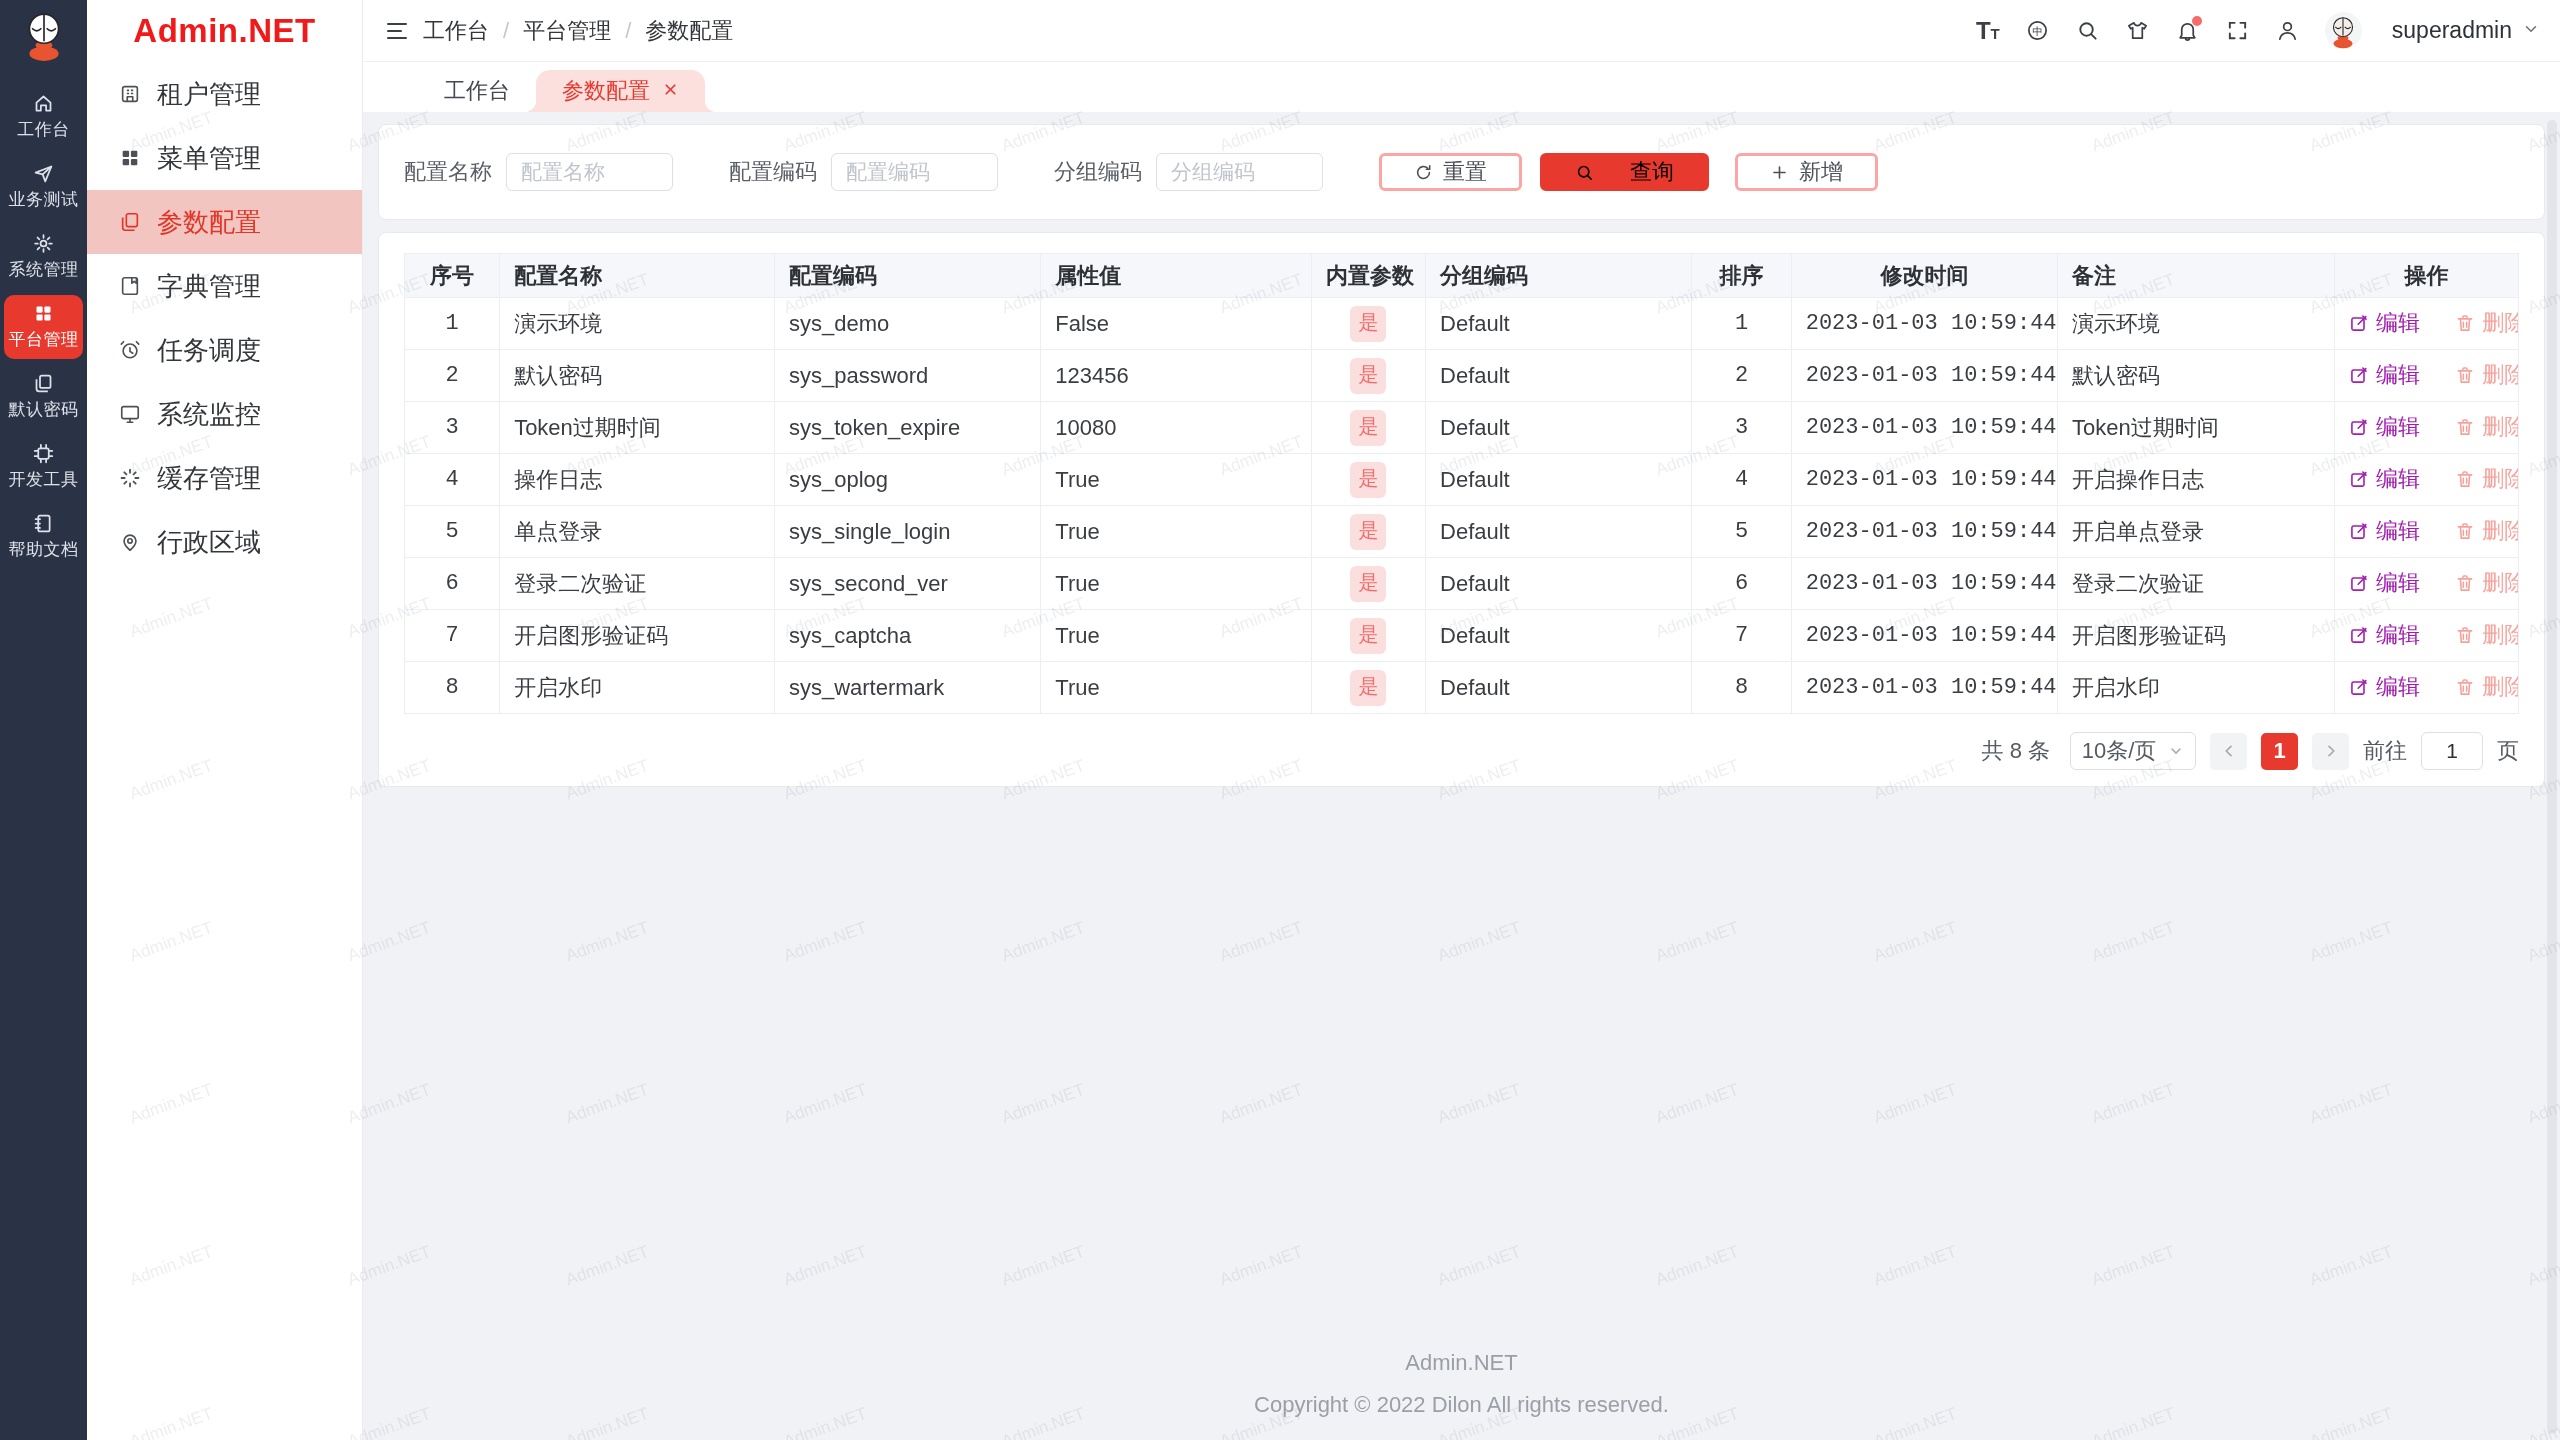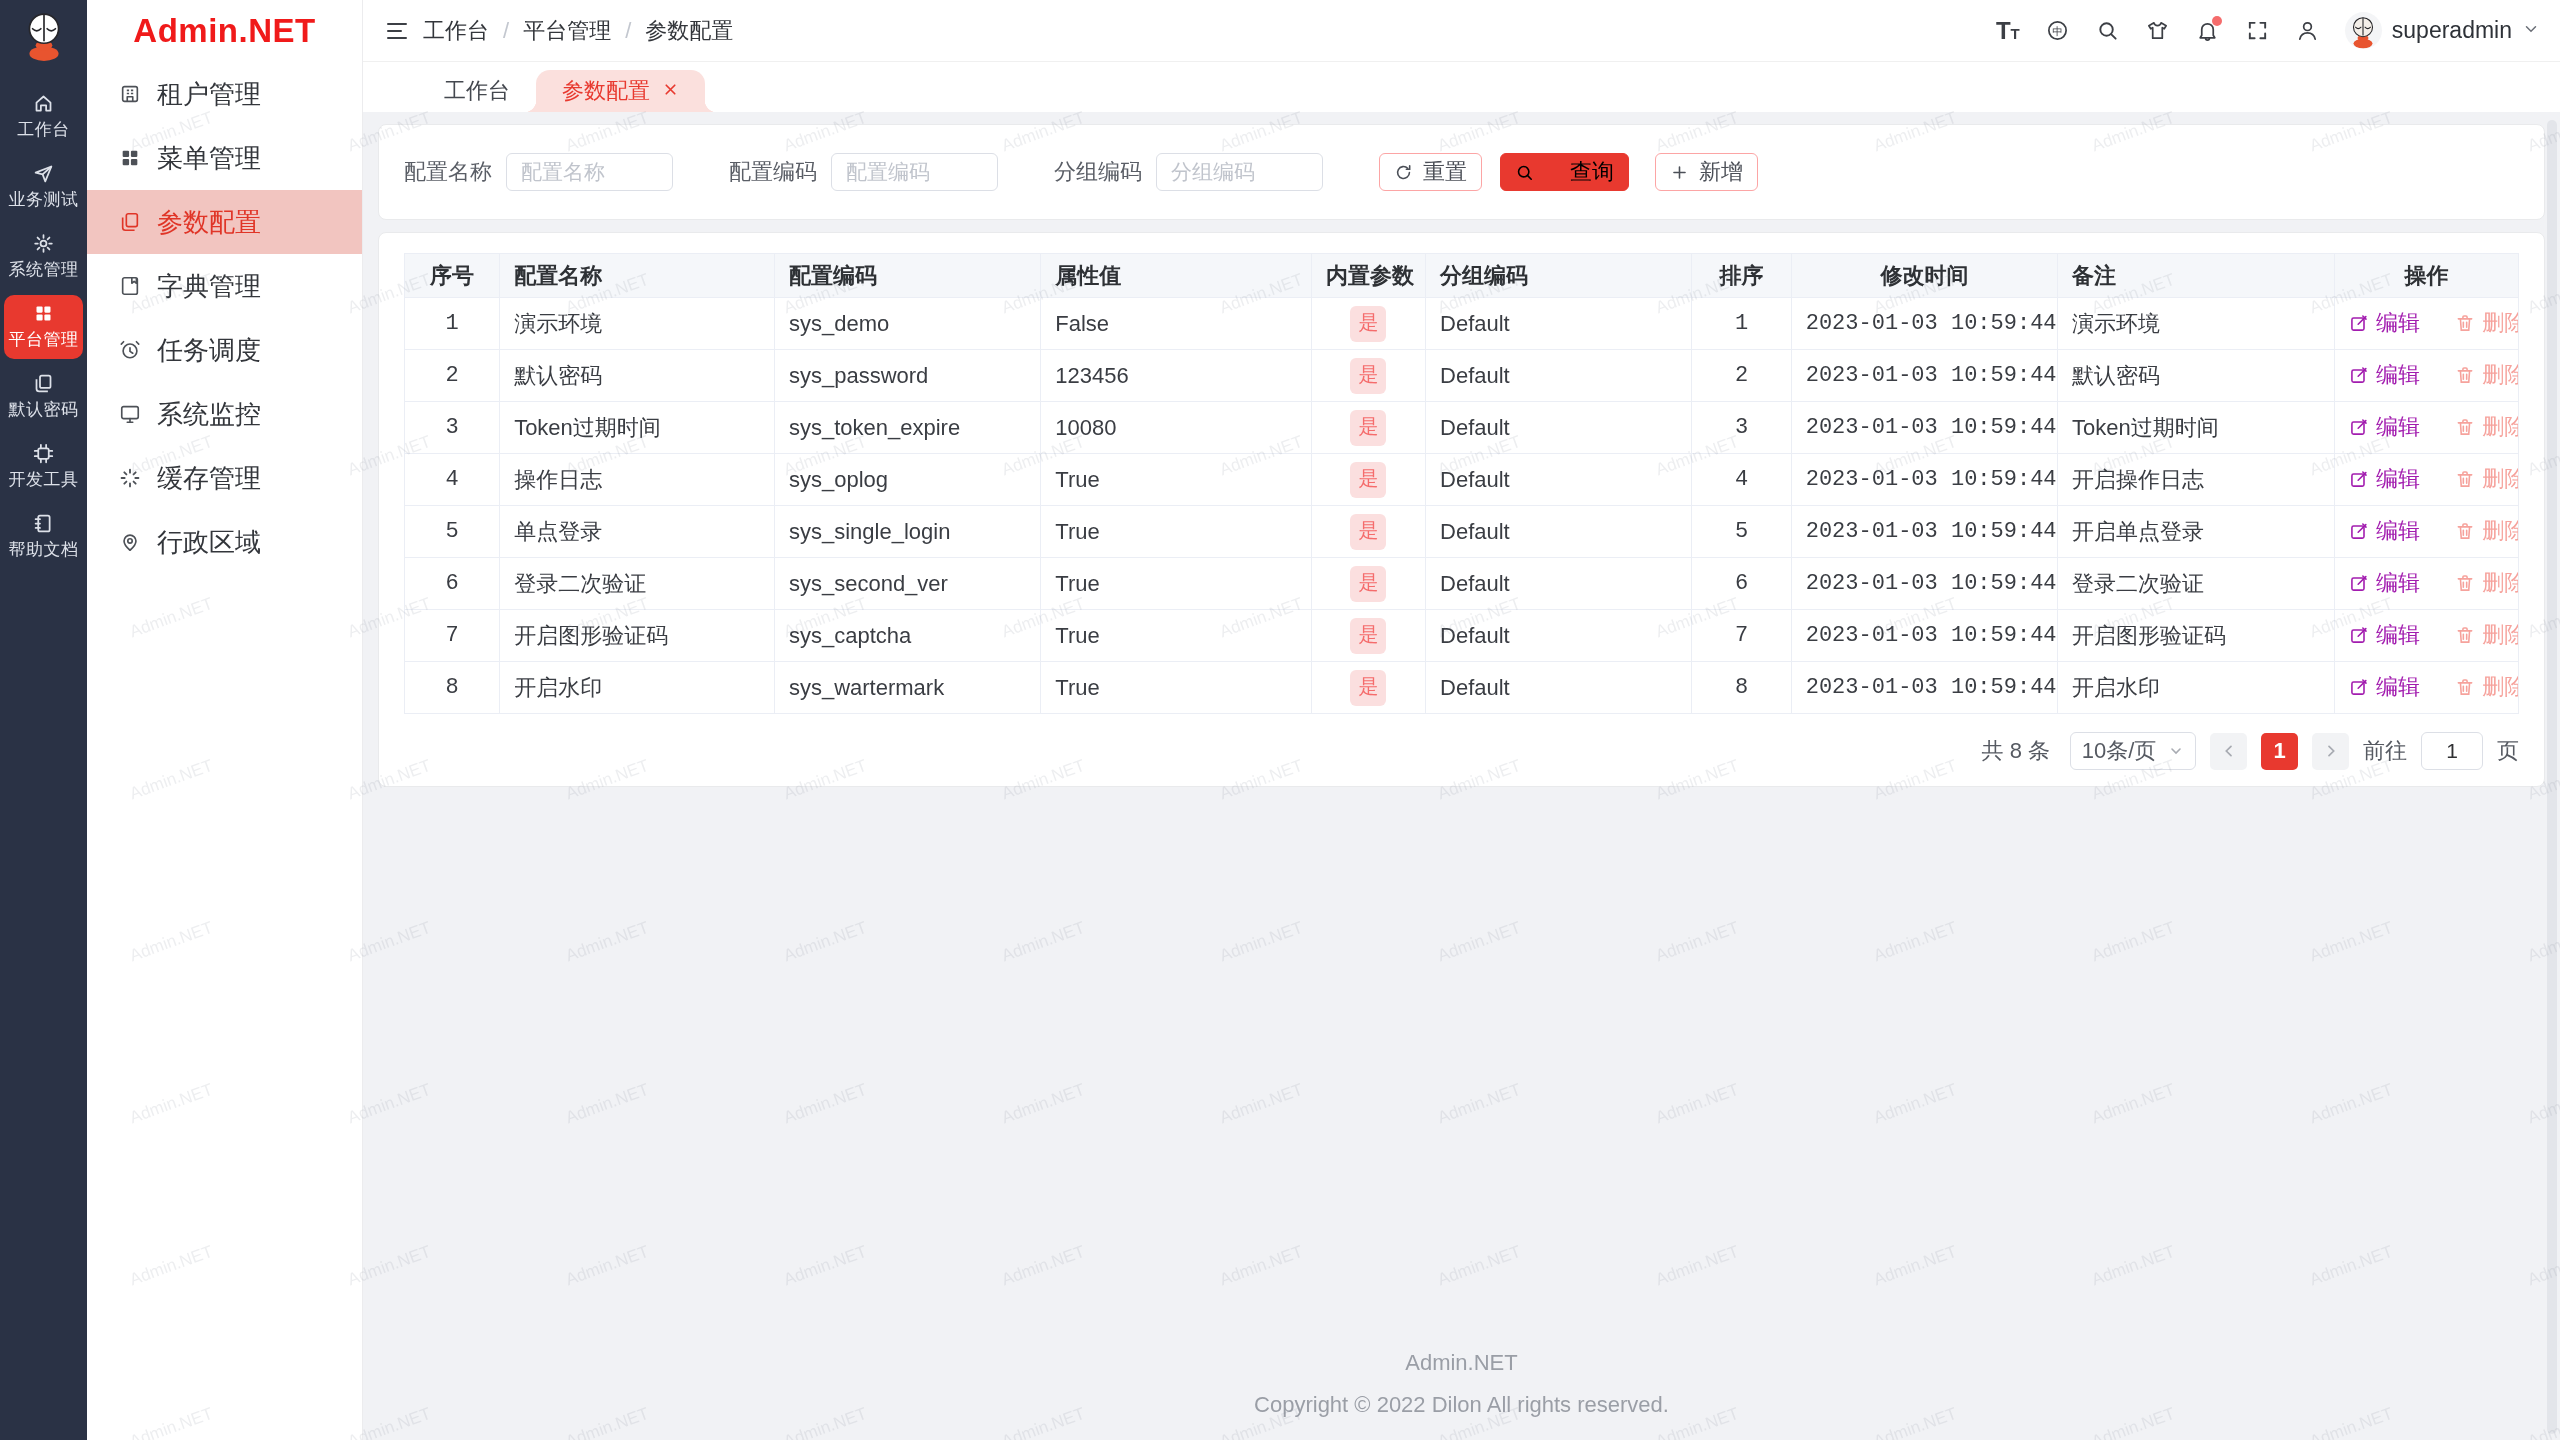--- a/index.html
+++ b/index.html
@@ -37,41 +37,41 @@
   .crumbs .sep { color:#c3c7cf; }
   .crumbs .crumb { cursor:pointer; }
   .top-actions { margin-left:auto; display:flex; align-items:center; gap:8px; color:#3c3f45; }
   .tool { width:42px; height:42px; display:flex; align-items:center; justify-content:center; cursor:pointer; position:relative; }
   .tool svg { width:23px; height:23px; }
   .tt { font-weight:bold; font-size:24px; line-height:1; }
   .tt small { font-size:15px; font-weight:bold; }
   .red-dot { position:absolute; top:6px; right:7px; width:10px; height:10px; border-radius:50%; background:#f56c6c; }
   .userbox { display:flex; align-items:center; gap:10px; margin-left:8px; cursor:pointer; }
   .avatar { width:37px; height:37px; border-radius:50%; background:#f4f5f7; overflow:hidden; display:flex; align-items:flex-end; justify-content:center; }
-  .username { font-size:23px; color:#2e3238; }
+  .username { font-size:23px; color:#2e3238;margin-left:20px; }
   .userbox .caret svg { width:18px; height:18px; color:#6a6e76; }
 
   
   .tabbar { height:50px; background:#fff; display:flex; align-items:flex-end; padding-left:55px; }
   .tab { height:42px; display:flex; align-items:center; padding:0 26px; font-size:22px; color:#44484f; cursor:pointer; position:relative; }
   .tab.active { background:#fbe0dd; color:#e8392f; border-radius:14px 14px 0 0; gap:12px; }
   .tab.active::before { content:""; position:absolute; left:-12px; bottom:0; width:12px; height:12px; background:radial-gradient(circle at 0 0, rgba(0,0,0,0) 12px, #fbe0dd 12.5px); }
   .tab.active::after { content:""; position:absolute; right:-12px; bottom:0; width:12px; height:12px; background:radial-gradient(circle at 100% 0, rgba(0,0,0,0) 12px, #fbe0dd 12.5px); }
   .tab .close svg { width:17px; height:17px; }
 
   
   .content { flex:1; background:#f1f2f5; padding:12px 15px; position:relative; overflow:hidden; }
   .card { background:#fff; border:1px solid #e9eaec; border-radius:8px; }
 
   .search-card { padding:28px 25px; display:flex; align-items:center; gap:0; margin-bottom:12px; }
   .field { display:flex; align-items:center; margin-right:56px; }
   .field label { color:#5a5e66; margin-right:14px; white-space:nowrap; }
   .field input { width:167px; height:38px; border:1px solid #dcdfe6; border-radius:6px; padding:0 14px; font-size:21px; color:#303133; outline:none; font-family:inherit; }
   .field input::placeholder { color:#c0c4cc; }
-  .btn { height:38px; border-radius:6px; border:1px solid #fca5a5; background:#fff; color:#4b4f57; font-size:22px; display:inline-flex; align-items:center; gap:10px; padding:0 14px; cursor:pointer; font-family:inherit; }
+  .btn { height:38px; border-radius:6px; border:3px solid #fca5a5; background:#fff; color:#4b4f57; font-size:22px; display:inline-flex; align-items:center; gap:10px; padding:0 32px; cursor:pointer; font-family:inherit; }
   .btn svg { width:19px; height:19px; }
   .btn + .btn { margin-left:18px; }
   .btn.primary { background:#e8392f; border-color:#e8392f; color:#000000;gap:36px; }
   .btn-gap { width:26px; flex:none; }
 
   .table-card { padding:20px 25px 16px; }
   table.grid { width:100%; border-collapse:collapse; table-layout:fixed; border:1px solid #ebeef5; }
   table.grid th, table.grid td { border:1px solid #ebeef5; padding:0 14px; height:52px; font-size:22px; text-align:left; font-weight:normal; white-space:nowrap; overflow:hidden; }
   table.grid th { height:44px; background:#f5f7fa; color:#2e3135; font-weight:600; }
   table.grid td { color:#3a3d43; }

